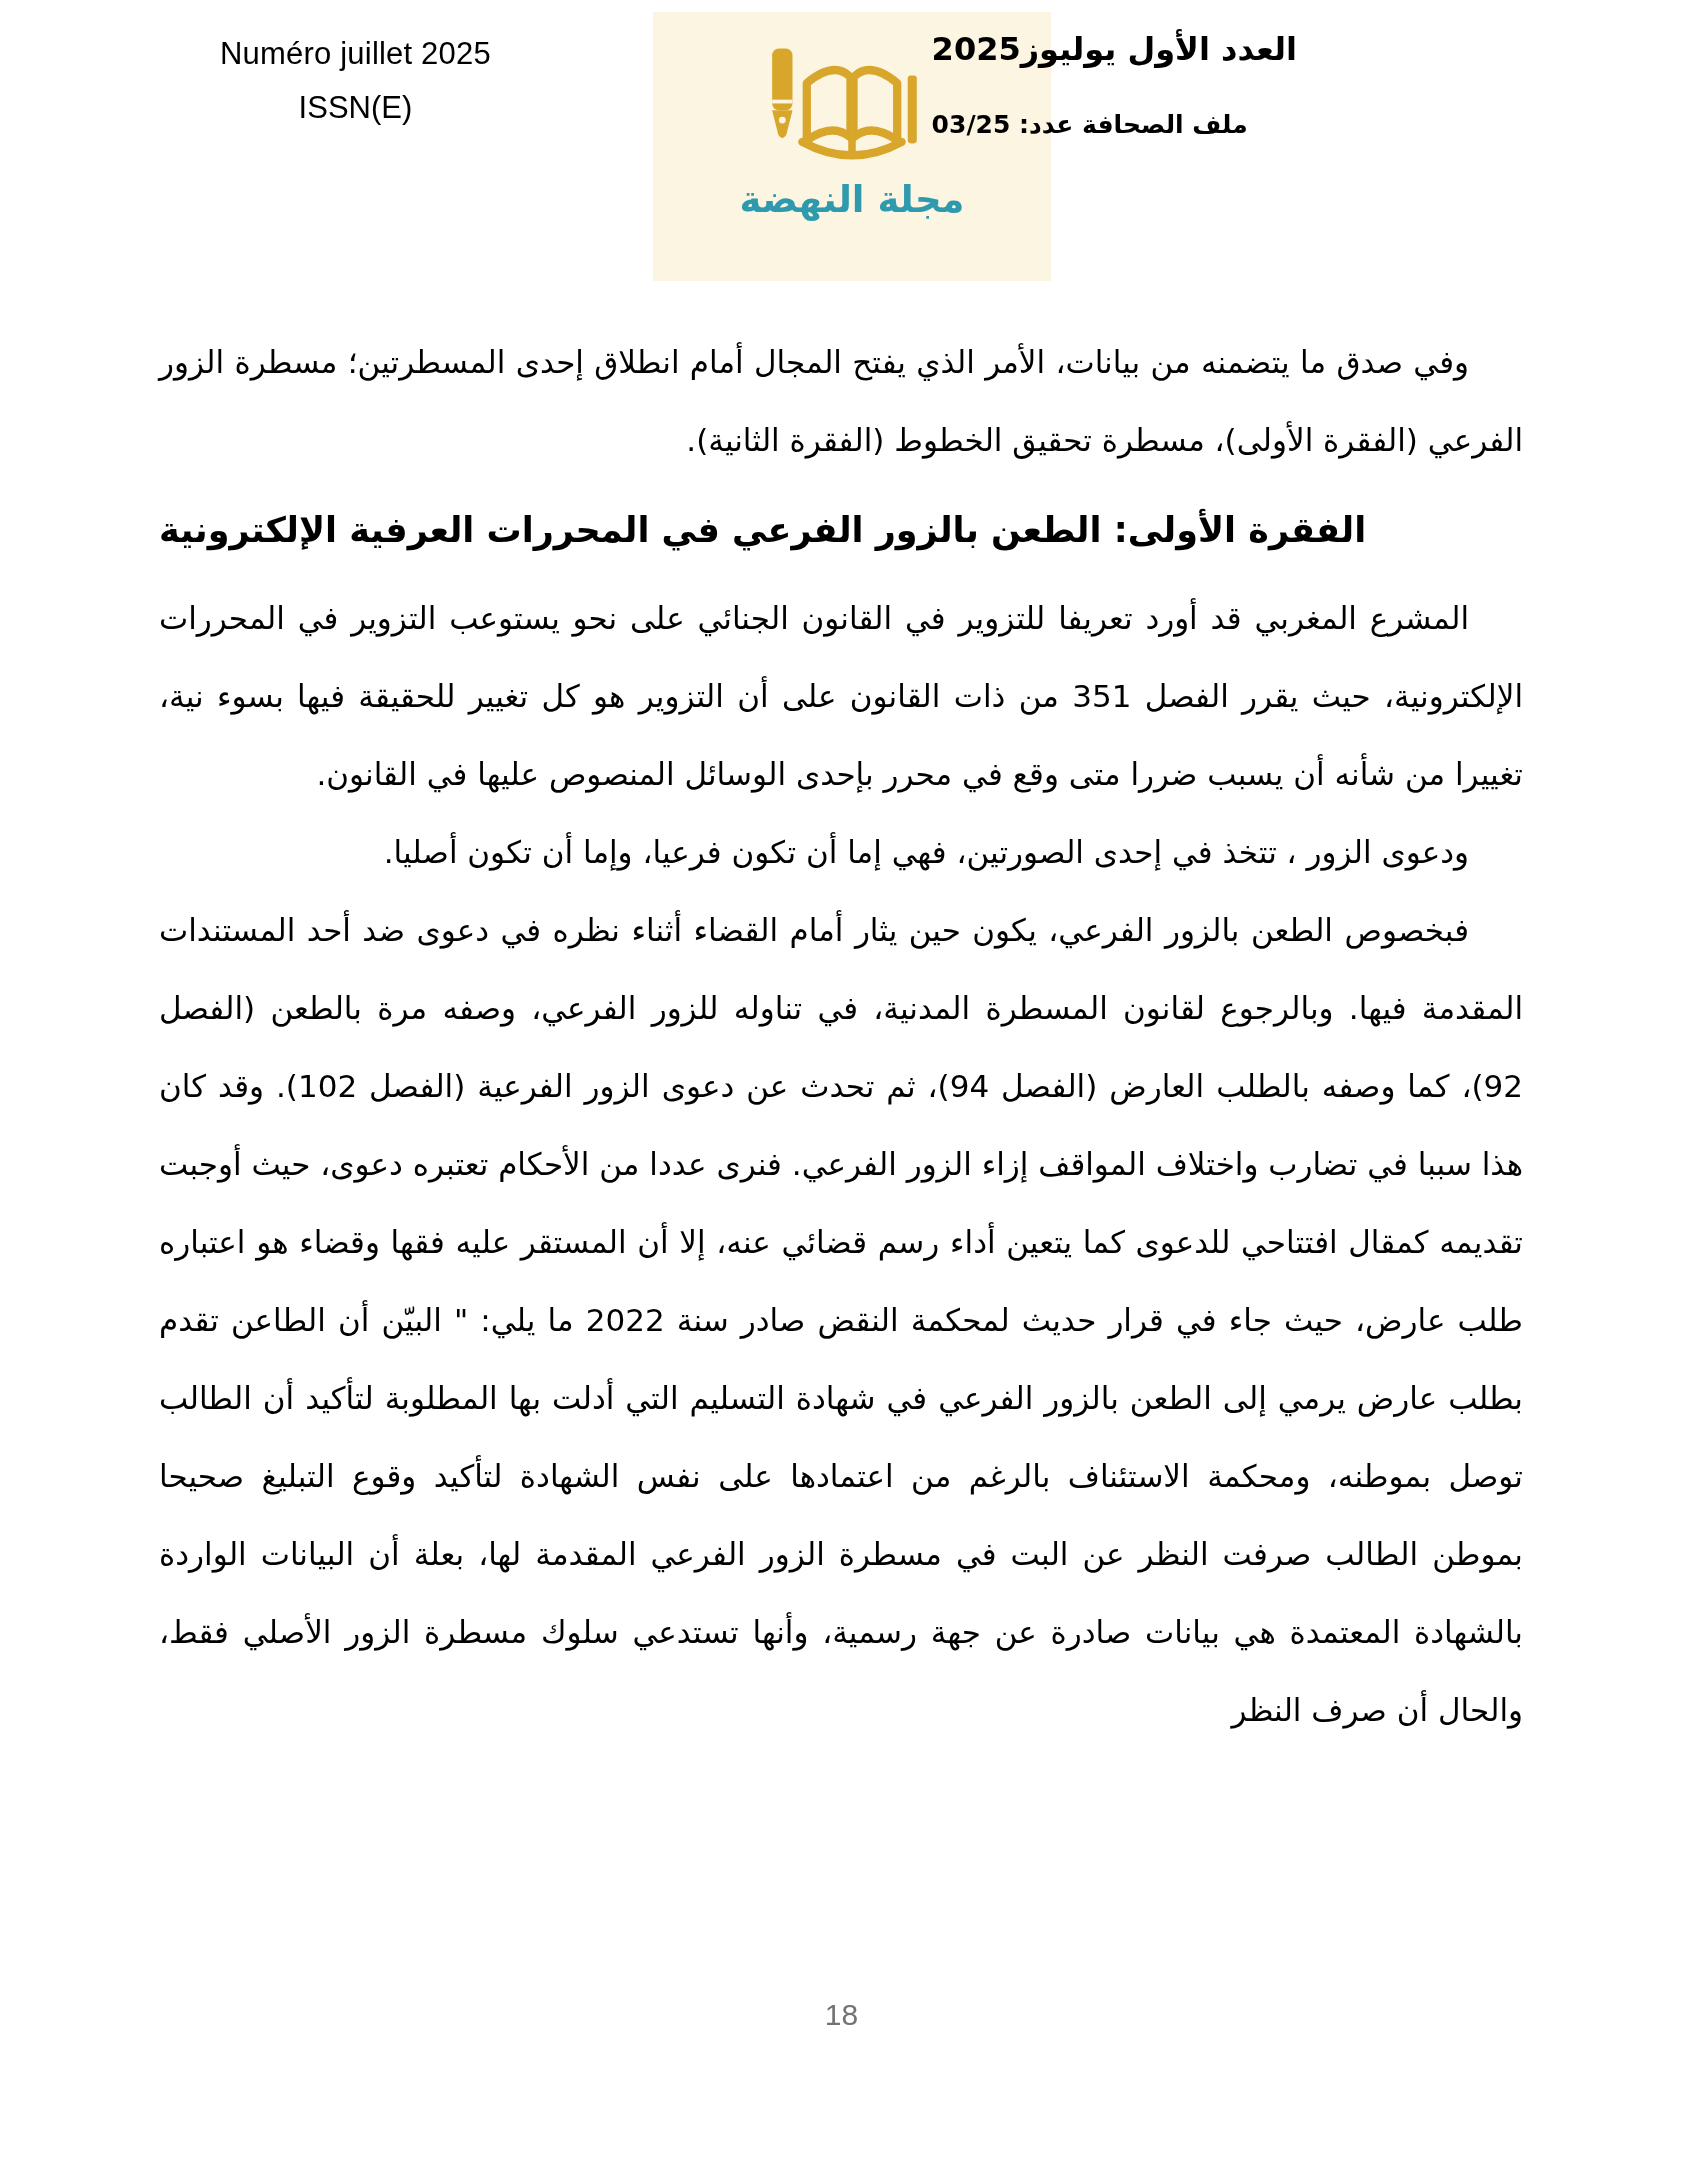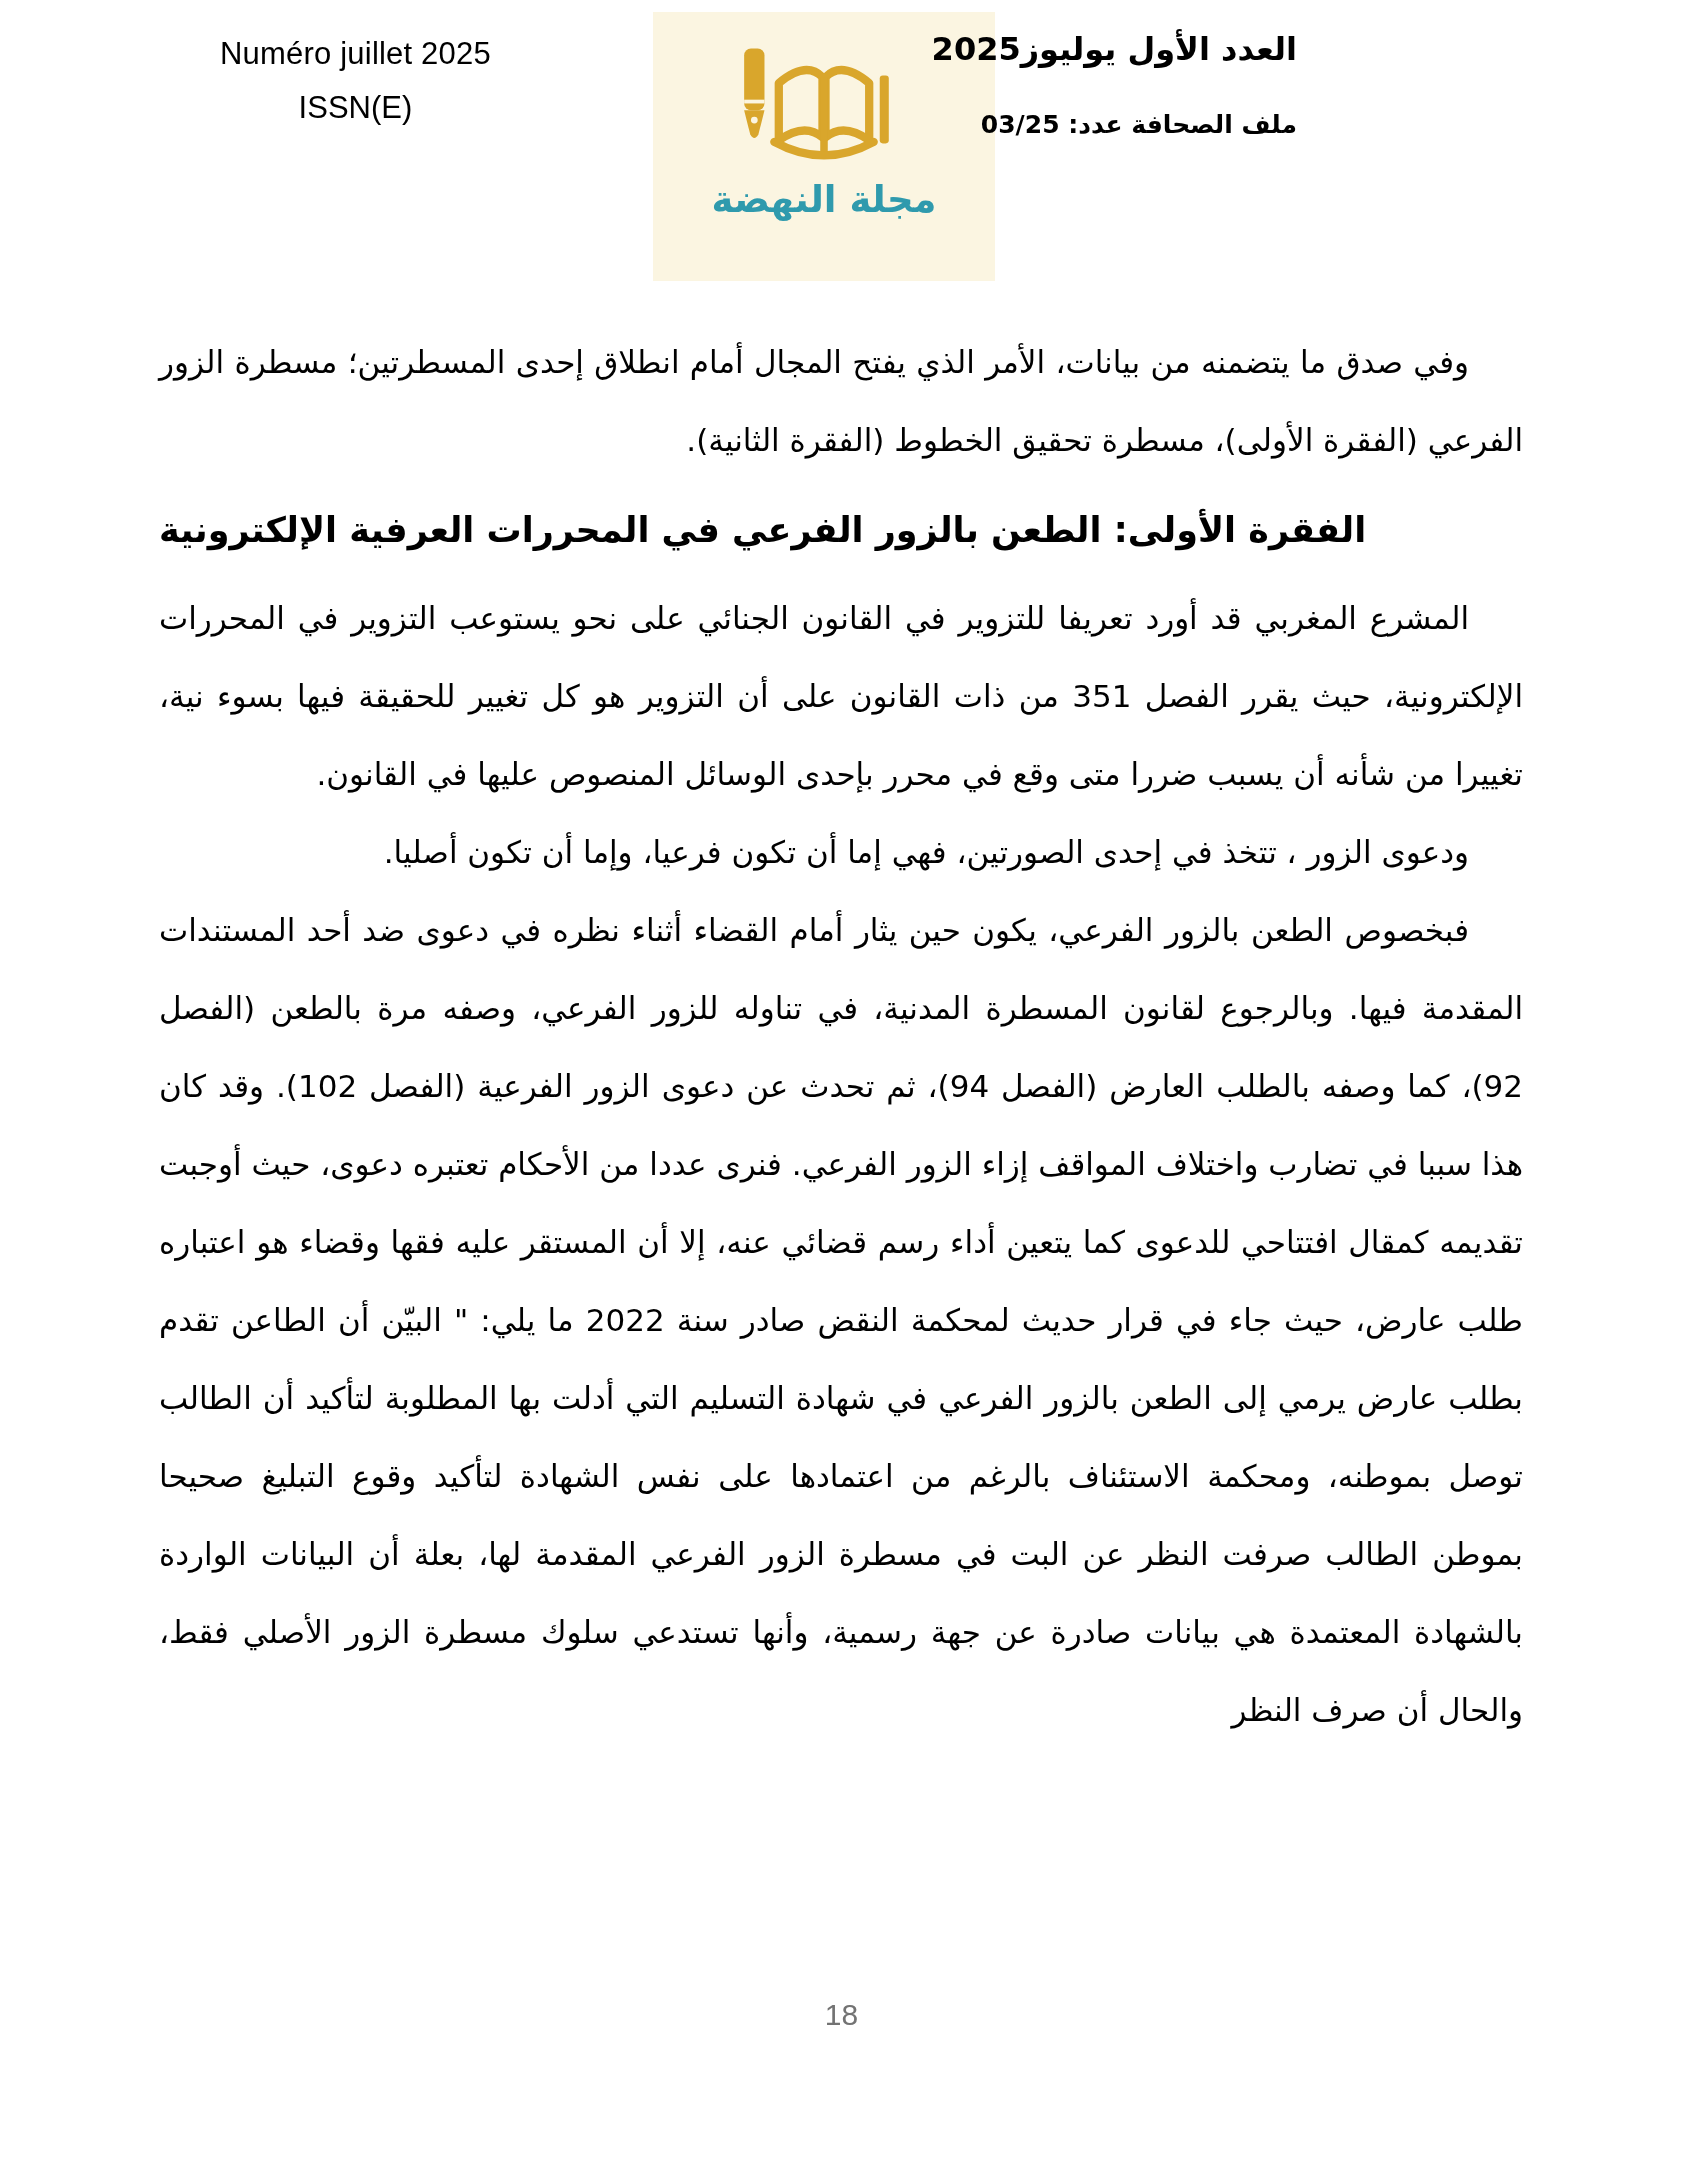--- a/index.html
+++ b/index.html
@@ -16,36 +16,36 @@
   
   .hdr-left {
     position:absolute; left:220px; top:36px;
     font-family:"Liberation Sans", sans-serif;
     font-weight:normal;
   }
   .hdr-left .l1 { font-size:31px; letter-spacing:0.2px; }
   .hdr-left .l2 { font-size:31px; margin-top:18px;text-align:center; }
 
   .logo-box {
-    position:absolute; left:653px; top:12px; width:342px; height:269px;
+    position:absolute; left:653px; top:12px; width:398px; height:269px;
     background:#fbf5e1;
     display:flex; flex-direction:column; align-items:center;
   }
   .logo-art { margin-top:30px; }
   .logo-title {
     direction:rtl;
     color:#2f9aad;
     font-size:37px;
     font-weight:bold;
     margin-top:-8px;
   }
 
   .hdr-right {
     position:absolute; right:386px; top:30px;
-    direction:rtl; text-align:right;
+    direction:rtl; text-align:left;
     font-weight:bold;
   }
   .hdr-right .r1 { font-size:32px; }
   .hdr-right .r2 { font-size:25px; margin-top:42px; }
 
   
   .content {
     position:absolute; top:323px; right:160px; width:1364px;
     direction:rtl;
     text-align:justify;

